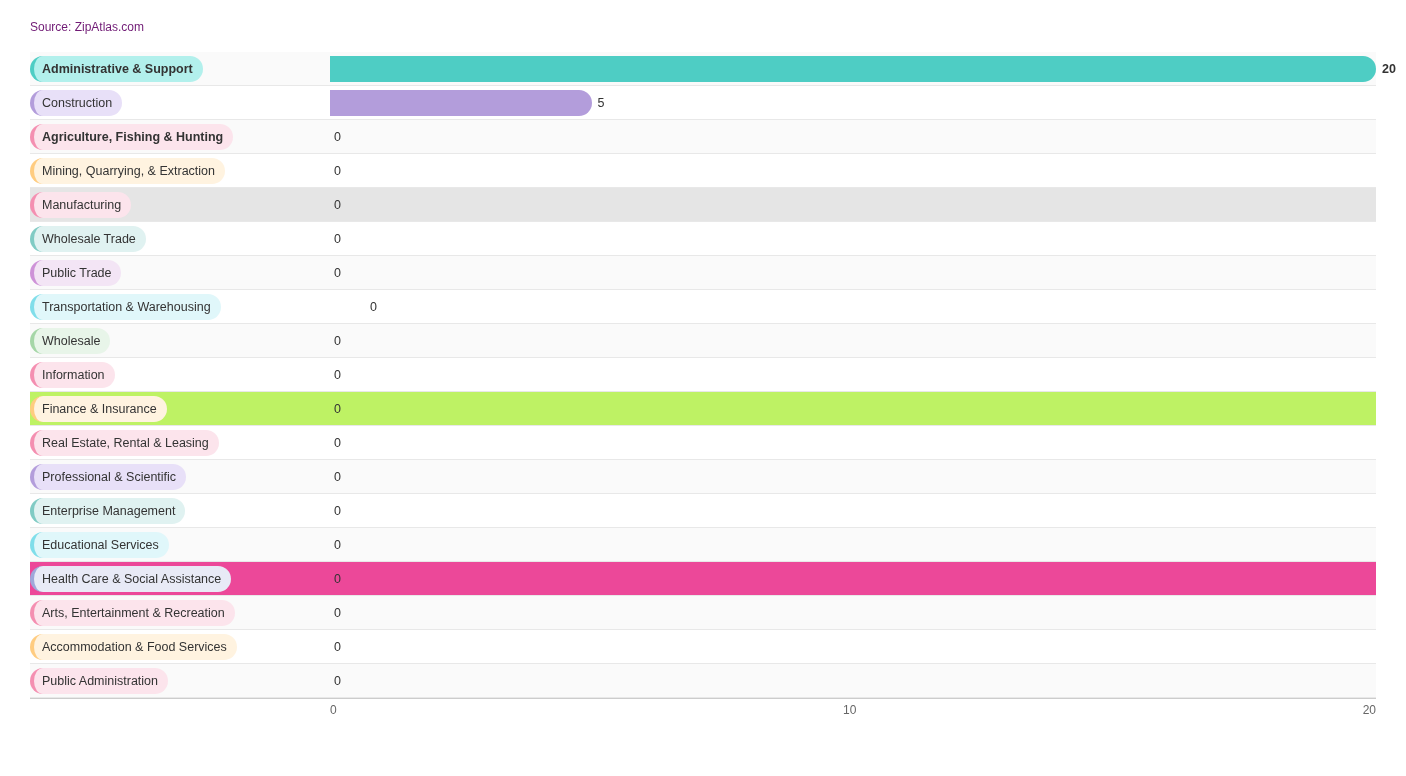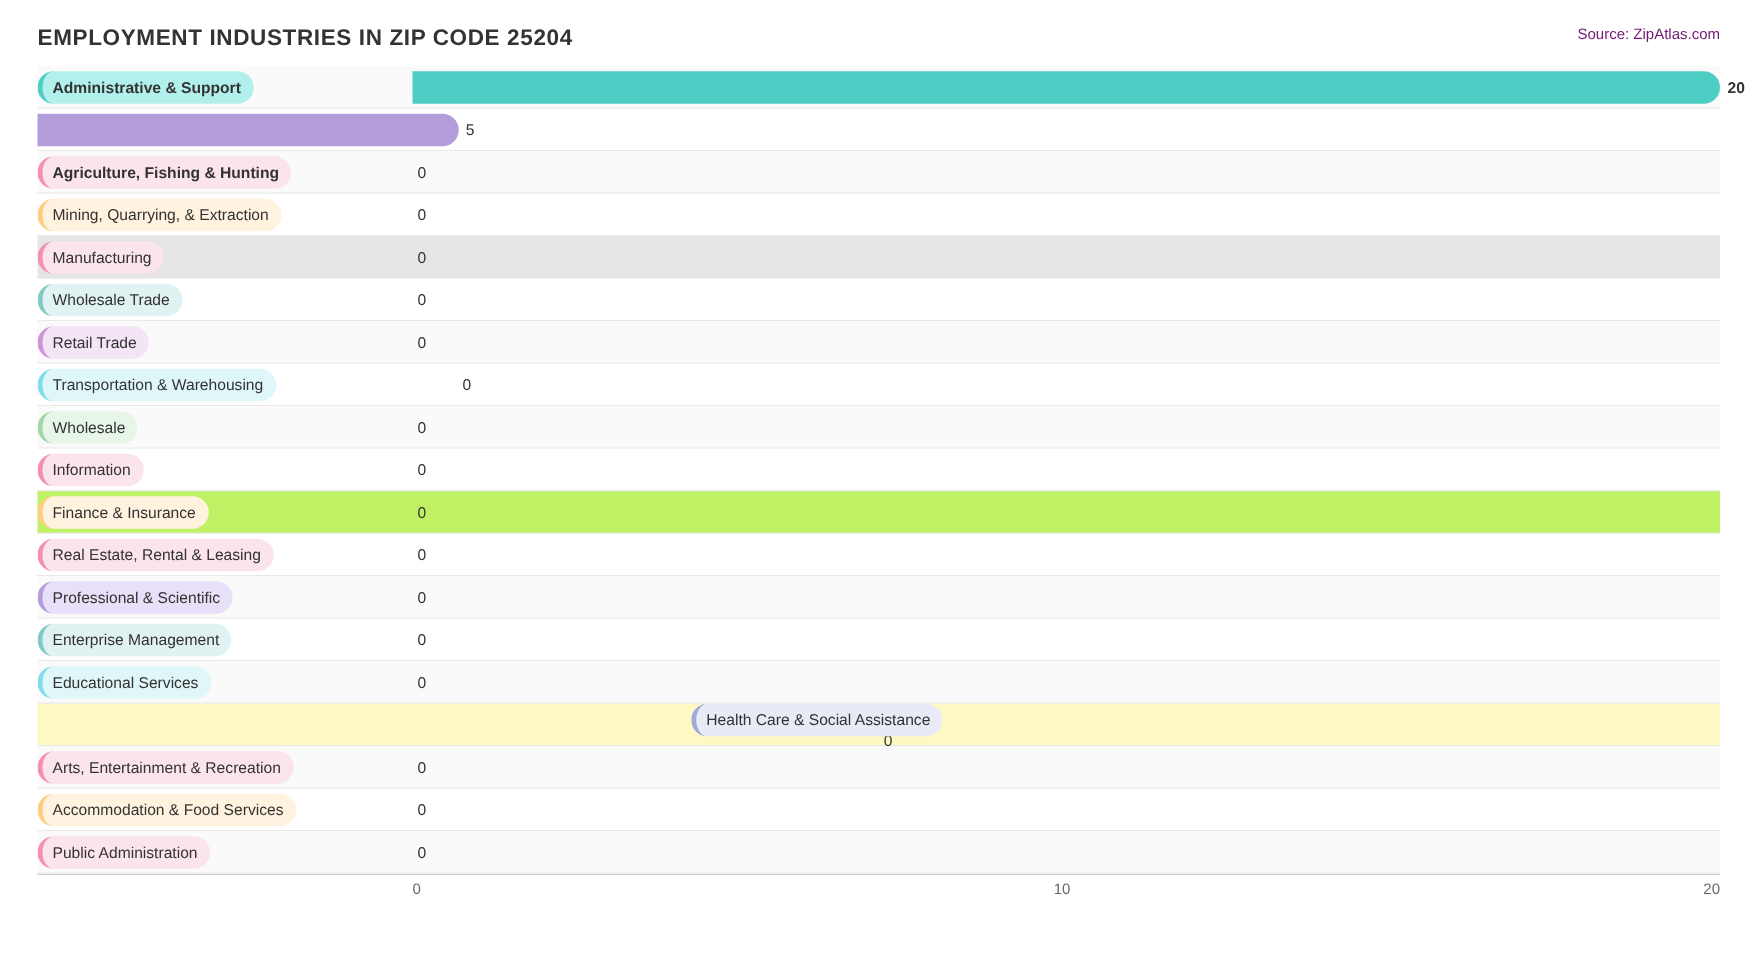--- a/index.html
+++ b/index.html
@@ -92,36 +92,38 @@
       display: flex;
       justify-content: space-between;
       align-items: flex-start;
       margin-bottom: 8px;
     }
   </style>
 </head>
 <body>
 
 <div class="title-row">
-  <h1 class="chart-title">EMPLOYMENT INDUSTRIES IN ZIP CODE 25204</h1>
   <div class="source">Source: ZipAtlas.com</div>
 </div>
 
 <div class="plot-wrapper" id="plot-wrapper">
 
 <div class="row-wrapper" style="background: rgb(250, 250, 250); font-weight: bold;">
       <div class="row-label-area">
         <div class="row-label-pill" style="background: rgb(178, 240, 236); border-left: 4px solid rgb(78, 205, 196);">Administrative &amp; Support</div>
       </div>
       <div class="row-bar-area">
         <div class="row-bar" style="background: rgb(78, 205, 196); width: 100%;"></div>
         <span class="row-bar-val" style="left: calc(100% + 6px);">20</span>
       </div>
     </div>
     <div class="row-wrapper" style="background: rgb(255, 255, 255);">
+      <div class="row-label-area">
+        <div class="row-label-pill" style="background: rgb(232, 224, 248); border-left: 4px solid rgb(179, 157, 219);">Construction</div>
+      </div>
       <div class="row-bar-area">
         <div class="row-bar" style="background: rgb(179, 157, 219); width: 25%;"></div>
         <span class="row-bar-val" style="left: calc(25% + 6px);">5</span>
       </div>
     </div>
     <div class="row-wrapper" style="background: rgb(250, 250, 250);">
       <div class="row-label-area">
         <div class="row-label-pill" style="background: rgb(252, 228, 236); border-left: 4px solid rgb(244, 143, 177); font-weight: bold;">Agriculture, Fishing &amp; Hunting</div>
       </div>
       <div class="row-bar-area">
@@ -147,21 +149,21 @@
     <div class="row-wrapper" style="background: rgb(255, 255, 255);">
       <div class="row-label-area">
         <div class="row-label-pill" style="background: rgb(224, 242, 241); border-left: 4px solid rgb(128, 203, 196);">Wholesale Trade</div>
       </div>
       <div class="row-bar-area">
         <span class="row-bar-val" style="left: 4px;">0</span>
       </div>
     </div>
     <div class="row-wrapper" style="background: rgb(250, 250, 250);">
       <div class="row-label-area">
-        <div class="row-label-pill" style="background: rgb(243, 229, 245); border-left: 4px solid rgb(206, 147, 216);">Retail Trade</div>
+        <div class="row-label-pill" style="background: rgb(243, 229, 245); border-left: 4px solid rgb(206, 147, 216);">Public Trade</div>
       </div>
       <div class="row-bar-area">
         <span class="row-bar-val" style="left: 4px;">0</span>
       </div>
     </div>
     <div class="row-wrapper" style="background: rgb(255, 255, 255); gap: 36px;">
       <div class="row-label-area">
         <div class="row-label-pill" style="background: rgb(224, 247, 250); border-left: 4px solid rgb(128, 222, 234);">Transportation &amp; Warehousing</div>
       </div>
       <div class="row-bar-area">
@@ -217,21 +219,21 @@
       </div>
     </div>
     <div class="row-wrapper" style="background: rgb(250, 250, 250);">
       <div class="row-label-area">
         <div class="row-label-pill" style="background: rgb(224, 247, 250); border-left: 4px solid rgb(128, 222, 234);">Educational Services</div>
       </div>
       <div class="row-bar-area">
         <span class="row-bar-val" style="left: 4px;">0</span>
       </div>
     </div>
-    <div class="row-wrapper" style="background: #fef9c3; flex-direction: column;">
+    <div class="row-wrapper" style="background: #ec4899;">
       <div class="row-label-area">
         <div class="row-label-pill" style="background: rgb(232, 234, 246); border-left: 4px solid rgb(159, 168, 218);">Health Care &amp; Social Assistance</div>
       </div>
       <div class="row-bar-area">
         <span class="row-bar-val" style="left: 4px;">0</span>
       </div>
     </div>
     <div class="row-wrapper" style="background: rgb(250, 250, 250);">
       <div class="row-label-area">
         <div class="row-label-pill" style="background: rgb(252, 228, 236); border-left: 4px solid rgb(244, 143, 177);">Arts, Entertainment &amp; Recreation</div>

